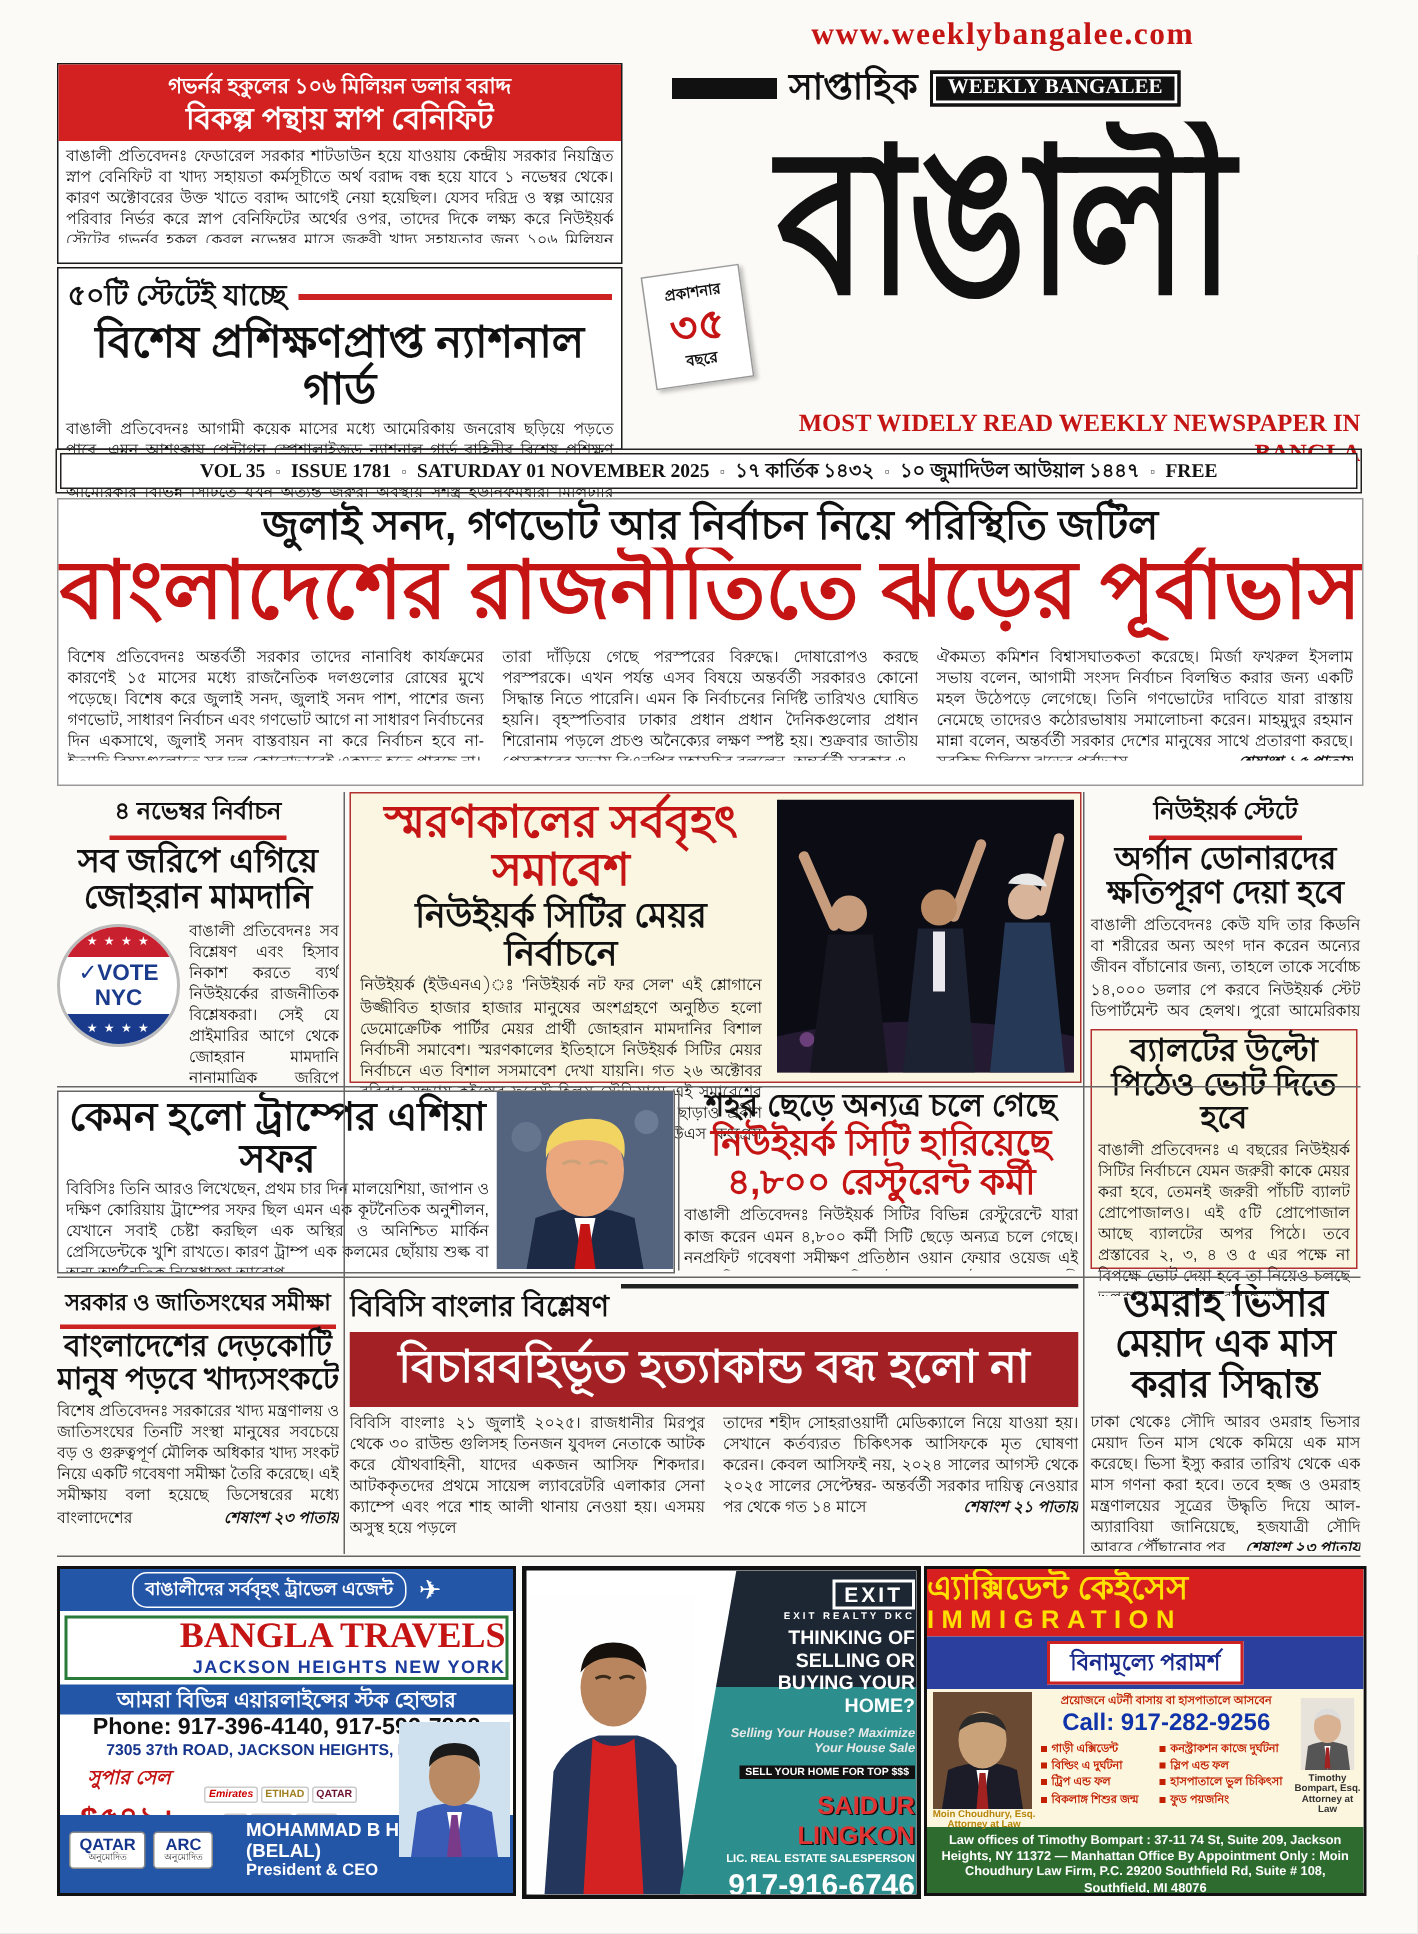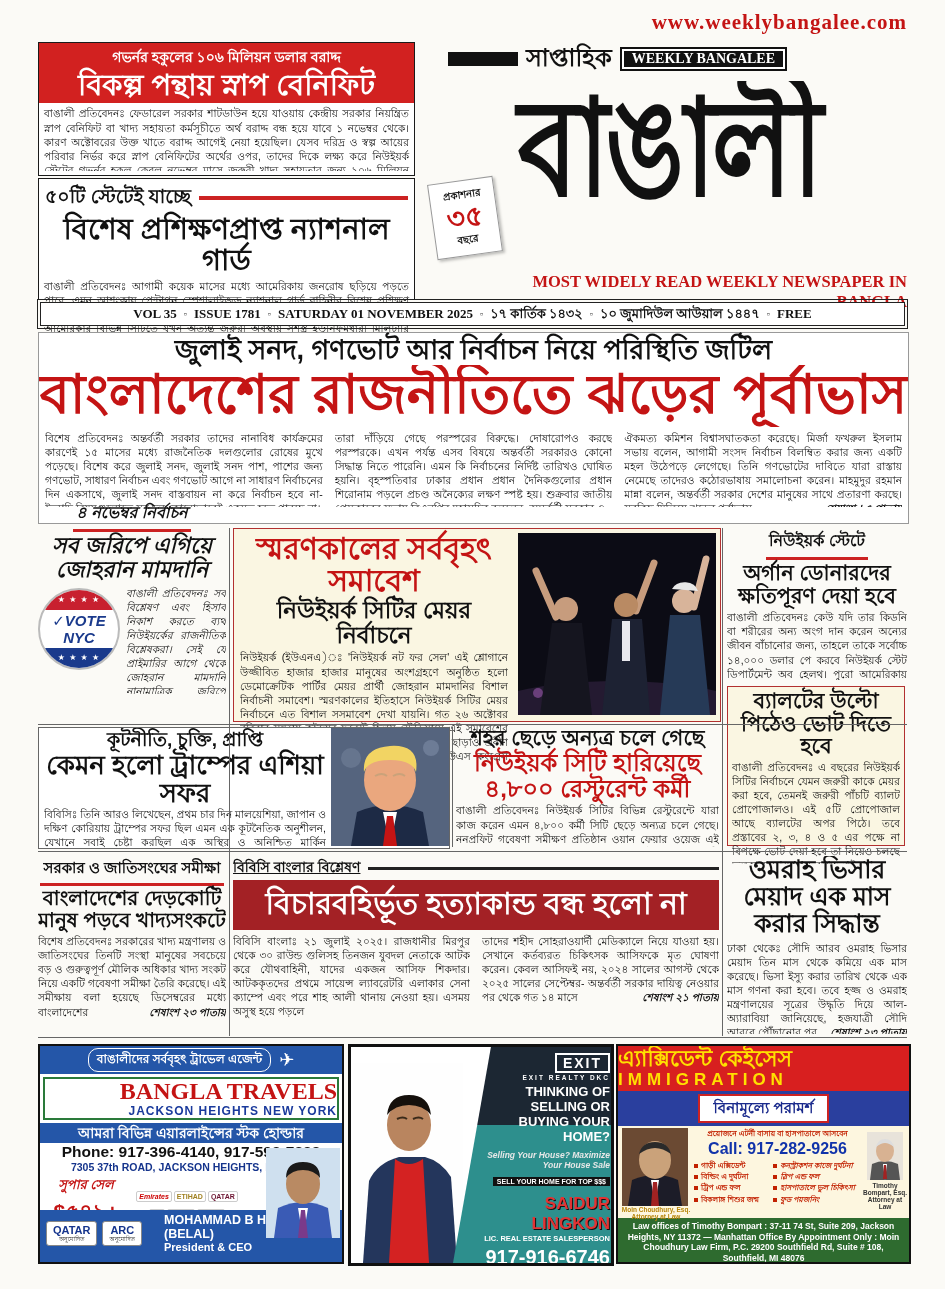--- a/index.html
+++ b/index.html
@@ -10,21 +10,21 @@
   .serif{font-family:"Liberation Serif","DejaVu Serif",serif;}
   .sbody{font-size:10.5px;line-height:1.34;text-align:justify;overflow:hidden;}
   .cont{float:right;font-style:italic;font-weight:bold;padding-left:6px;}
   .hl{font-weight:bold;text-align:center;line-height:1.08;}
   .red{color:#c41414;}
   .kick{font-weight:bold;text-align:center;}
   .kick .u{display:inline-block;border-bottom:3px solid #c22;padding:0 3px 2px;}
   .vrule{position:absolute;width:1px;background:#666;}
   .hrule{position:absolute;height:1px;background:#666;}
   
-  .site{color:#c41414;font-weight:bold;font-size:21px;text-align:right;letter-spacing:1px;}
+  .site{color:#c41414;font-weight:bold;font-size:21px;text-align:center;letter-spacing:1px;}
   .brandbar{display:flex;align-items:center;gap:8px;}
   .brandbar .blk{width:70px;height:14px;background:#111;}
   .brandbar .bn{font-weight:bold;font-size:24px;}
   .brandbar .en{background:#111;color:#fff;font-weight:bold;font-size:14px;padding:2px 10px;border:2px solid #111;box-shadow:0 0 0 2px #fff inset;}
   .biglogo{font-weight:900;font-size:108px;white-space:nowrap;text-align:center;line-height:1;letter-spacing:-4px;transform:scaleY(1.25);transform-origin:top center;}
   .badge{background:#fff;border:1px solid #999;box-shadow:2px 2px 3px rgba(0,0,0,.25);transform:rotate(-8deg);
          text-align:center;padding:6px 4px;width:56px;}
   .badge .t{font-size:10px;font-weight:bold;}
   .badge .n{font-size:28px;font-weight:900;color:#c41414;line-height:1;}
   .tagline{color:#c41414;font-weight:bold;font-size:16.5px;text-align:right;}
@@ -33,21 +33,21 @@
   .issuebar .sep{font-size:9px;color:#333;}
   
   .redband{background:#d22120;color:#fff;text-align:center;padding:3px 4px;}
   
   .vote{width:78px;height:78px;border-radius:50%;overflow:hidden;border:2px solid #bbb;float:left;margin:2px 6px 2px 0;background:#fff;}
   .vote .vt{height:26%;background:#c8202f;color:#fff;font-size:8px;text-align:center;line-height:20px;letter-spacing:1px;}
   .vote .vm{height:47%;color:#1a3a8c;font-weight:900;text-align:center;font-size:15px;line-height:1.15;padding-top:2px;}
   .vote .vb{height:27%;background:#1a3a8c;color:#fff;font-size:8px;text-align:center;line-height:20px;letter-spacing:1px;}
   .creambox{background:#faf6e2;border:1.5px solid #b23030;}
   
-  .bbckick{display:flex;align-items:center;gap:8px;font-weight:bold;font-size:14px;text-decoration:underline;}
+  .bbckick{display:flex;align-items:flex-start;gap:8px;font-weight:bold;font-size:19px;}
   .bbckick .line{flex:1;height:3px;background:#222;}
   .bbcband{background:#a32125;color:#fff;font-weight:bold;font-size:30px;text-align:center;line-height:48px;height:50px;overflow:hidden;}
   
   .ad{border:2px solid #111;overflow:hidden;background:#fff;}
   
   .tv-blue{background:#2456a8;color:#fff;text-align:center;}
   .tv-chip{display:inline-block;border:1.5px solid #fff;border-radius:10px;padding:1px 8px;font-size:12px;font-weight:bold;}
   .tv-green{border:2px solid #2a7a3a;margin:3px;text-align:right;}
   .air{display:inline-block;font-size:7px;font-weight:bold;border:0.5px solid #ccc;padding:1px 2px;margin:1px;border-radius:2px;background:#fff;}
   .air:nth-child(1){color:#c00;font-style:italic}.air:nth-child(2){color:#a08020}.air:nth-child(3){color:#6b1330}
@@ -72,21 +72,21 @@
   .caption{font-size:6.5px;text-align:center;font-weight:bold;line-height:1.1;}
 </style>
 </head>
 <body>
 
 <div class="page">
 
   <div class="abs box" style="left:38px;top:42px;width:375px;height:132px;">
     <div class="redband">
       <div style="font-size:14px;font-weight:bold;">গভর্নর হকুলের ১০৬ মিলিয়ন ডলার বরাদ্দ</div>
-      <div style="font-size:29px;font-weight:900;line-height:1.05;">বিকল্প পন্থায় স্নাপ বেনিফিট</div>
+      <div style="font-size:20px;font-weight:900;line-height:1.05;">বিকল্প পন্থায় স্নাপ বেনিফিট</div>
     </div>
     <div class="sbody" style="padding:3px 5px;height:62px;">
       <span>বাঙালী প্রতিবেদনঃ ফেডারেল সরকার শাটডাউন হয়ে যাওয়ায় কেন্দ্রীয় সরকার নিয়ন্ত্রিত স্নাপ বেনিফিট বা খাদ্য সহায়তা কর্মসূচীতে অর্থ বরাদ্দ বন্ধ হয়ে যাবে ১ নভেম্বর থেকে। কারণ অক্টোবরের উক্ত খাতে বরাদ্দ আগেই নেয়া হয়েছিল। যেসব দরিদ্র ও স্বল্প আয়ের পরিবার নির্ভর করে স্নাপ বেনিফিটের অর্থের ওপর, তাদের দিকে লক্ষ্য করে নিউইয়র্ক স্টেটের গভর্নর হকুল কেবল নভেম্বর মাসে জরুরী খাদ্য সহায়তার জন্য ১০৬ মিলিয়ন ডলার বরাদ্দ করলেন বৃহস্পতিবার। তবে এই অর্থ</span>
       
     </div>
   </div>
 
   <div class="abs box" style="left:38px;top:178px;width:375px;height:120px;">
     <div style="display:flex;align-items:center;gap:8px;padding:3px 6px 0 6px;">
       <div style="font-size:19px;font-weight:bold;white-space:nowrap;">৫০টি স্টেটেই যাচ্ছে</div>
@@ -135,21 +135,21 @@
     <div style="display:flex;gap:12px;padding:4px 6px;">
       <div class="sbody" style="flex:1;height:76px;">বিশেষ প্রতিবেদনঃ অন্তর্বর্তী সরকার তাদের নানাবিধ কার্যক্রমের কারণেই ১৫ মাসের মধ্যে রাজনৈতিক দলগুলোর রোষের মুখে পড়েছে। বিশেষ করে জুলাই সনদ, জুলাই সনদ পাশ, পাশের জন্য গণভোট, সাধারণ নির্বাচন এবং গণভোট আগে না সাধারণ নির্বাচনের দিন একসাথে, জুলাই সনদ বাস্তবায়ন না করে নির্বাচন হবে না- ইত্যাদি বিষয়গুলোতে সব দল কোনোভাবেই একমত হতে পারছে না।</div>
       <div class="sbody" style="flex:1;height:76px;">তারা দাঁড়িয়ে গেছে পরস্পরের বিরুদ্ধে। দোষারোপও করছে পরস্পরকে। এখন পর্যন্ত এসব বিষয়ে অন্তর্বর্তী সরকারও কোনো সিদ্ধান্ত নিতে পারেনি। এমন কি নির্বাচনের নির্দিষ্ট তারিখও ঘোষিত হয়নি। বৃহস্পতিবার ঢাকার প্রধান প্রধান দৈনিকগুলোর প্রধান শিরোনাম পড়লে প্রচণ্ড অনৈক্যের লক্ষণ স্পষ্ট হয়। শুক্রবার জাতীয় প্রেসক্লাবের সভায় বিএনপির মহাসচিব বললেন, অন্তর্বর্তী সরকার ও</div>
       <div class="sbody" style="flex:1;height:76px;">
         <span>ঐকমত্য কমিশন বিশ্বাসঘাতকতা করেছে। মির্জা ফখরুল ইসলাম সভায় বলেন, আগামী সংসদ নির্বাচন বিলম্বিত করার জন্য একটি মহল উঠেপড়ে লেগেছে। তিনি গণভোটের দাবিতে যারা রাস্তায় নেমেছে তাদেরও কঠোরভাষায় সমালোচনা করেন। মাহমুদুর রহমান মান্না বলেন, অন্তর্বর্তী সরকার দেশের মানুষের সাথে প্রতারণা করছে। সবকিছু মিলিয়ে ঝড়ের পূর্বাভাস</span>
         <span class="cont">শেষাংশ ১৫ পাতায়</span>
       </div>
     </div>
   </div>
 
-  <div class="abs" style="left:38px;top:500px;width:188px;height:194px;overflow:hidden;font-style:italic;">
+  <div class="abs" style="left:38px;top:528px;width:188px;height:194px;overflow:hidden;">
     <div class="kick" style="font-size:16px;"><span class="u">৪ নভেম্বর নির্বাচন</span></div>
     <div class="hl" style="font-size:22px;margin-top:2px;">সব জরিপে এগিয়ে জোহরান মামদানি</div>
     <div style="margin-top:4px;">
       <div class="vote">
         <div class="vt">★ ★ ★ ★</div>
         <div class="vm">
           <span>✓</span><span>VOTE</span><br>
           <span>NYC</span>
         </div>
         <div class="vb">★ ★ ★ ★</div>
@@ -213,21 +213,20 @@
   <div class="abs creambox" style="left:727px;top:686px;width:178px;height:160px;padding:3px 4px;box-sizing:border-box;">
     <div class="hl" style="font-size:21px;">ব্যালটের উল্টো পিঠেও ভোট দিতে হবে</div>
     <div class="sbody" style="margin-top:2px;height:104px;">
       <span>বাঙালী প্রতিবেদনঃ এ বছরের নিউইয়র্ক সিটির নির্বাচনে যেমন জরুরী কাকে মেয়র করা হবে, তেমনই জরুরী পাঁচটি ব্যালট প্রোপোজালও। এই ৫টি প্রোপোজাল আছে ব্যালটের অপর পিঠে। তবে প্রস্তাবের ২, ৩, ৪ ও ৫ এর পক্ষে না বিপক্ষে ভোট দেয়া হবে তা নিয়েও চলছে ভুলকালাম। একপক্ষ বলছে এই</span>
       
     </div>
   </div>
 
   <div class="abs" style="left:38px;top:727px;width:410px;height:120px;border:1px solid #666;background:#fff;display:flex;">
     <div style="flex:1;padding:2px 5px;overflow:hidden;">
-      <div class="hl" style="font-size:19px;">কূটনীতি, চুক্তি, প্রাপ্তি</div>
       <div class="hl" style="font-size:26px;">কেমন হলো ট্রাম্পের এশিয়া সফর</div>
       <div class="sbody" style="height:64px;">
         <span>বিবিসিঃ তিনি আরও লিখেছেন, প্রথম চার দিন মালয়েশিয়া, জাপান ও দক্ষিণ কোরিয়ায় ট্রাম্পের সফর ছিল এমন এক কূটনৈতিক অনুশীলন, যেখানে সবাই চেষ্টা করছিল এক অস্থির ও অনিশ্চিত মার্কিন প্রেসিডেন্টকে খুশি রাখতে। কারণ ট্রাম্প এক কলমের ছোঁয়ায় শুল্ক বা অন্য অর্থনৈতিক নিষেধাজ্ঞা আরোপ</span>
         
       </div>
     </div>
     <svg width="118" height="118" viewBox="0 0 118 118" style="flex:0 0 auto;">
       <rect width="118" height="118" fill="#55647e"></rect>
       <circle cx="20" cy="30" r="10" fill="#6d7c96" opacity="0.7"></circle>
         <circle cx="100" cy="20" r="8" fill="#7d8ca6" opacity="0.6"></circle>
@@ -378,21 +377,21 @@
       <div style="margin-left:76px;margin-right:48px;padding-top:2px;">
         <div style="color:#c22000;font-size:7.5px;font-weight:bold;text-align:center;">প্রয়োজনে এটর্নী বাসায় বা হাসপাতালে আসবেন</div>
         <div style="color:#1133aa;font-weight:900;font-size:16px;text-align:center;">Call: 917-282-9256</div>
         <div style="display:flex;gap:6px;margin-top:2px;">
           <div class="bullets" style="flex:1;">
             <div>গাড়ী এক্সিডেন্ট</div>
             <div>বিল্ডিং এ দুর্ঘটনা</div>
             <div>ট্রিপ এন্ড ফল</div>
             <div>বিকলাঙ্গ শিশুর জন্ম</div>
           </div>
-          <div class="bullets" style="flex:1.2;font-style:italic;">
+          <div class="bullets" style="flex:1.2;">
             <div>কনস্ট্রাকশন কাজে দুর্ঘটনা</div>
             <div>স্লিপ এন্ড ফল</div>
             <div>হাসপাতালে ভুল চিকিৎসা</div>
             <div>ফুড পয়জনিং</div>
           </div>
         </div>
       </div>
       <svg class="abs" style="right:6px;top:6px;" width="36" height="48" viewBox="0 0 36 48">
         <rect width="36" height="48" fill="#e8e3da"></rect>
         <path d="M3 48 h30 l-2 -16 q-13 -6 -26 0 z" fill="#555"></path>

